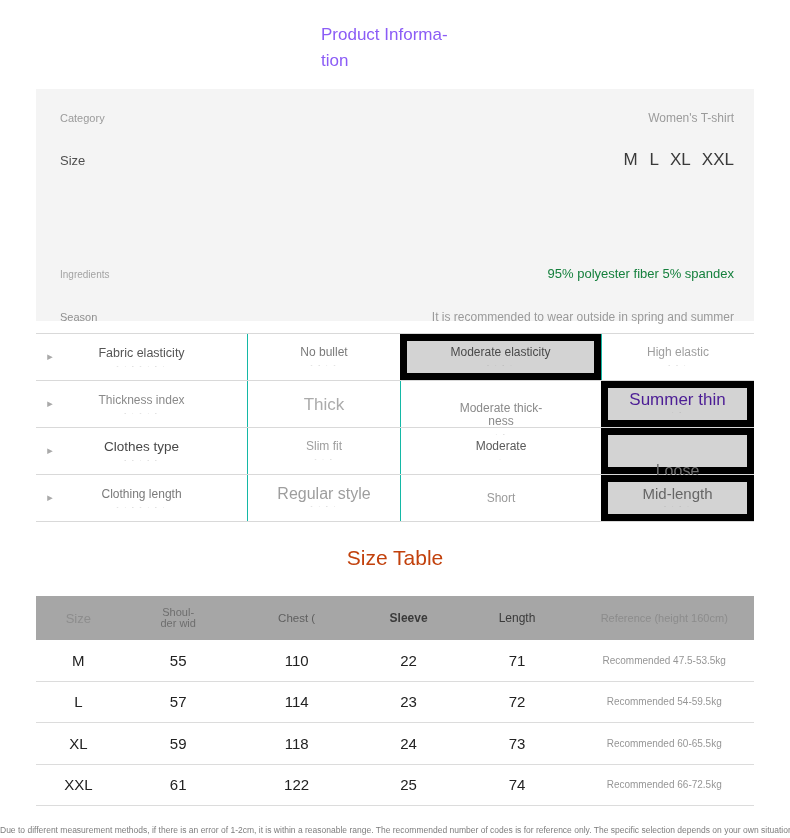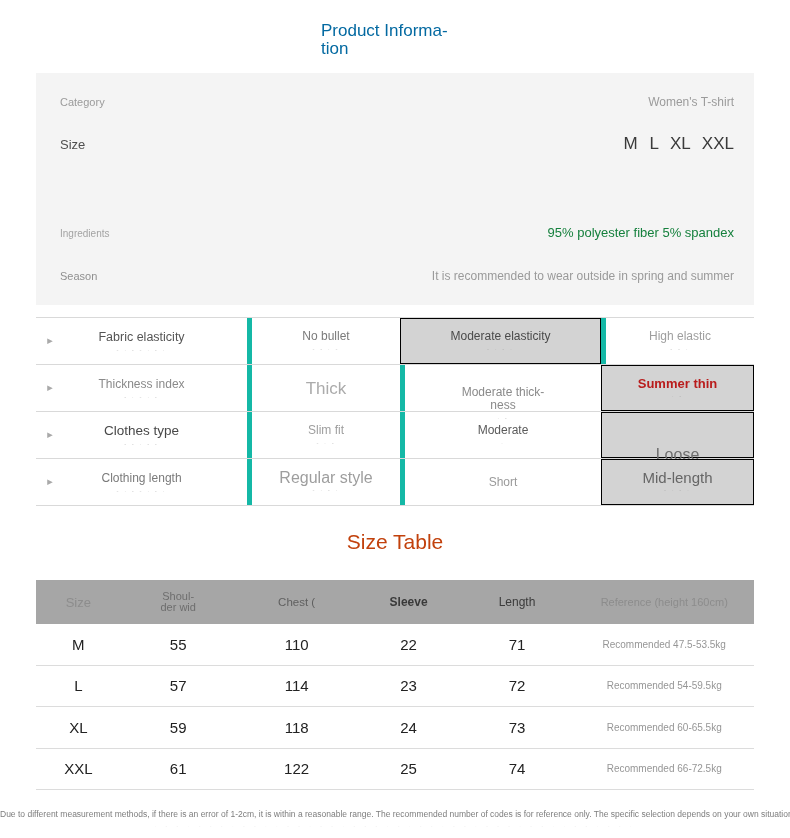--- a/index.html
+++ b/index.html
@@ -9,79 +9,79 @@
     font-family: "Liberation Sans", sans-serif;
     position: relative;
     overflow: hidden;
   }
 
   
   .page-title {
     width: 148px;
     margin: 22px auto 15px auto;
     font-size: 17px;
-    line-height: 18px;
-    color: #0369a1;
+    line-height: 26px;
+    color: #8b5cf6;
   }
 
   
   .info-panel {
     margin: 14px 36px 0 36px;
     height: 232px;
     background: #f4f4f4;
     padding: 22px 20px 0 24px;
   }
   .info-row { display: flex; align-items: baseline; justify-content: space-between; }
   .info-row .lbl { flex: 0 0 52px; width: 52px; }
   .row-category { }
   .row-category .lbl { font-size: 11px; color: #9b9b9b; }
   .row-category .val { font-size: 12px; color: #9b9b9b; }
   .row-size { margin-top: 25px; }
   .row-size .lbl { font-size: 13px; color: #4f4f4f; }
   .row-size .val { font-size: 17px; color: #3a3a3a; word-spacing: 7px; }
-  .row-ingredients { margin-top: 71px; }
+  .row-ingredients { margin-top: 96px; }
   .row-ingredients .lbl { font-size: 10px; color: #a3a3a3; }
   .row-ingredients .val { font-size: 13px; color: #15803d; }
   .row-season { margin-top: 29px; }
   .row-season .lbl { font-size: 11px; color: #8f8f8f; }
   .row-season .val { font-size: 12px; color: #9a9a9a; }
 
   
   .attr-table { margin: 12px 36px 0 36px; border-top: 1px solid #d9d9d9; }
   .attr-row { display: flex; height: 47px; border-bottom: 1px solid #d9d9d9; }
   .attr-cell {
     position: relative;
     display: flex; flex-direction: column;
     justify-content: center; align-items: center;
     text-align: center;
-    border-left: 5px solid #14b8a6;
+    border-left: 1px solid #14b8a6;
   }
   .attr-cell:first-child { border-left: none; }
   .attr-cell:nth-child(1) { width: 29.4%; }
   .attr-cell:nth-child(2) { width: 21.3%; }
   .attr-cell:nth-child(3) { width: 28.0%; }
   .attr-cell:nth-child(4) { width: 21.3%; }
-  .attr-cell.selected { background: #d3d3d3; border: 1px solid #000000; justify-content: center; }
+  .attr-cell.selected { background: #d3d3d3; border: 7px solid #000000; justify-content: center; }
   .arrow {
     position: absolute; left: 11px; top: 50%;
     transform: translateY(-50%) scale(.9);
     font-size: 8px; color: #a9a9a9; line-height: 8px;
   }
   .lab-txt { font-size: 12.5px; color: #6f6f6f; }
   .attr-row:nth-child(1) .lab-txt { color: #555555; }
   .attr-row:nth-child(2) .lab-txt { color: #8a8a8a; font-size: 12px; }
   .attr-row:nth-child(3) .lab-txt { color: #484848; font-size: 13.5px; }
   .attr-row:nth-child(4) .lab-txt { color: #7a7a7a; font-size: 12px; }
   .opt-txt { font-size: 12px; color: #8a8a8a; line-height: 13px; }
   .attr-row:nth-child(1) .attr-cell:nth-child(2) .opt-txt { color: #7a7a7a; }
   .attr-row:nth-child(1) .attr-cell:nth-child(3) .opt-txt { color: #4a4a4a; }
   .attr-row:nth-child(1) .attr-cell:nth-child(4) .opt-txt { color: #9e9e9e; }
   .attr-row:nth-child(2) .attr-cell:nth-child(2) .opt-txt { font-size: 17px; color: #ababab; }
   .attr-row:nth-child(2) .attr-cell:nth-child(3) .opt-txt { max-width: 92px; margin-top: 30px; }
-  .attr-row:nth-child(2) .attr-cell:nth-child(4) .opt-txt { font-size: 13px; color: #b91c1c; font-weight: bold; }
+  .attr-row:nth-child(2) .attr-cell:nth-child(4) .opt-txt { font-size: 17px; color: #4c1d95; }
   .attr-row:nth-child(3) .attr-cell:nth-child(2) .opt-txt { color: #9e9e9e; }
   .attr-row:nth-child(3) .attr-cell:nth-child(3) .opt-txt { color: #5a5a5a; }
   .attr-row:nth-child(3) .attr-cell:nth-child(4) .opt-txt { font-size: 16px; color: #6f6f6f; margin-top: 48px; }
   .attr-row:nth-child(4) .attr-cell:nth-child(2) .opt-txt { font-size: 16px; color: #9e9e9e; }
   .attr-row:nth-child(4) .attr-cell:nth-child(3) .opt-txt { color: #9a9a9a; }
   .attr-row:nth-child(4) .attr-cell:nth-child(4) .opt-txt { font-size: 15px; color: #666666; }
   .ghost {
     font-size: 6px; line-height: 6px; margin-top: 3px;
     letter-spacing: 2px; color: #8f8f8f; opacity: .5;
     white-space: nowrap;

